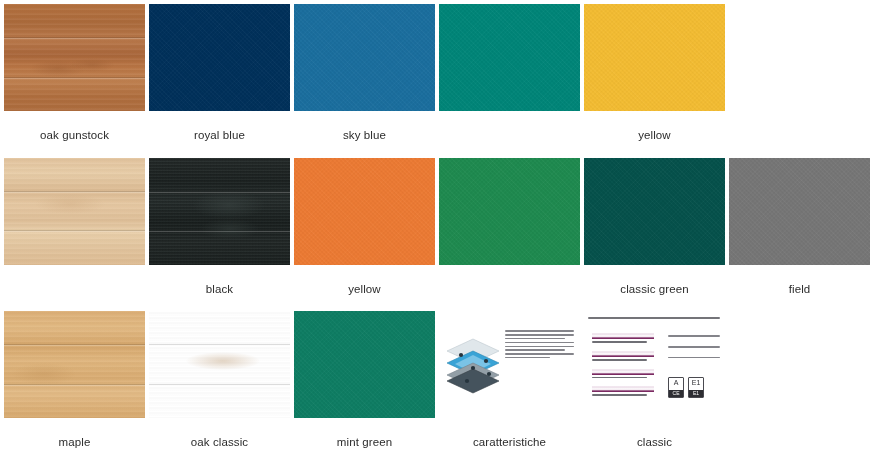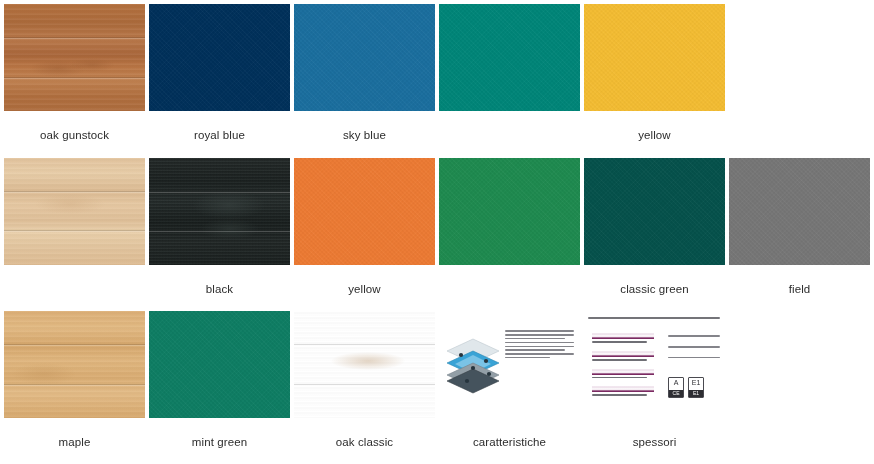--- a/index.html
+++ b/index.html
@@ -303,37 +303,37 @@
             <div class="knot knot1"></div>
             <div class="knot knot2"></div>
             <div class="plank" style="top:31%"></div>
             <div class="plank" style="top:68%"></div>
           </div>
         </div>
         <div class="swatch-label">maple</div>
       </div>
       <div class="swatch-cell">
         <div class="swatch-thumb">
-          <div class="solid" style="background:#0E7D63">
-            <div class="tex"></div>
-          </div>
-        </div>
-        <div class="swatch-label">mint green</div>
-      </div>
-      <div class="swatch-cell">
-        <div class="swatch-thumb">
           <div class="wood t-oak-classic">
             <div class="grain"></div>
             <div class="knot knot1"></div>
             <div class="knot knot2"></div>
             <div class="plank" style="top:31%"></div>
             <div class="plank" style="top:68%"></div>
           </div>
         </div>
         <div class="swatch-label">oak classic</div>
+      </div>
+      <div class="swatch-cell">
+        <div class="swatch-thumb">
+          <div class="solid" style="background:#0E7D63">
+            <div class="tex"></div>
+          </div>
+        </div>
+        <div class="swatch-label">mint green</div>
       </div>
       <div class="swatch-cell">
         <div class="swatch-thumb">
           <div class="diagram">
             <div class="car-img"><svg viewBox="0 0 56 60" width="56" height="60">
                 <g opacity="0.95">
                   <polygon points="28,2 54,14 28,26 2,14" fill="#dfe6ea" stroke="#b9c4cb" stroke-width="0.6"></polygon>
                   <polygon points="28,14 54,26 28,38 2,26" fill="#2f9fd4" stroke="#1d7fae" stroke-width="0.6"></polygon>
                   <polygon points="28,18 46,27 28,36 10,27" fill="#7fc6e8" opacity="0.85"></polygon>
                   <polygon points="28,26 54,38 28,50 2,38" fill="#8e9aa3" stroke="#6f7a83" stroke-width="0.6"></polygon>
@@ -393,16 +393,16 @@
                 <span class="glyph">A</span>
                 <span class="band">CE</span>
               </div>
               <div class="spess-icon">
                 <span class="glyph">E1</span>
                 <span class="band">E1</span>
               </div>
             </div>
           </div>
         </div>
-        <div class="swatch-label">spessori</div>
+        <div class="swatch-label">classic</div>
       </div>
     </div>
   </div>
 
 </body></html>

